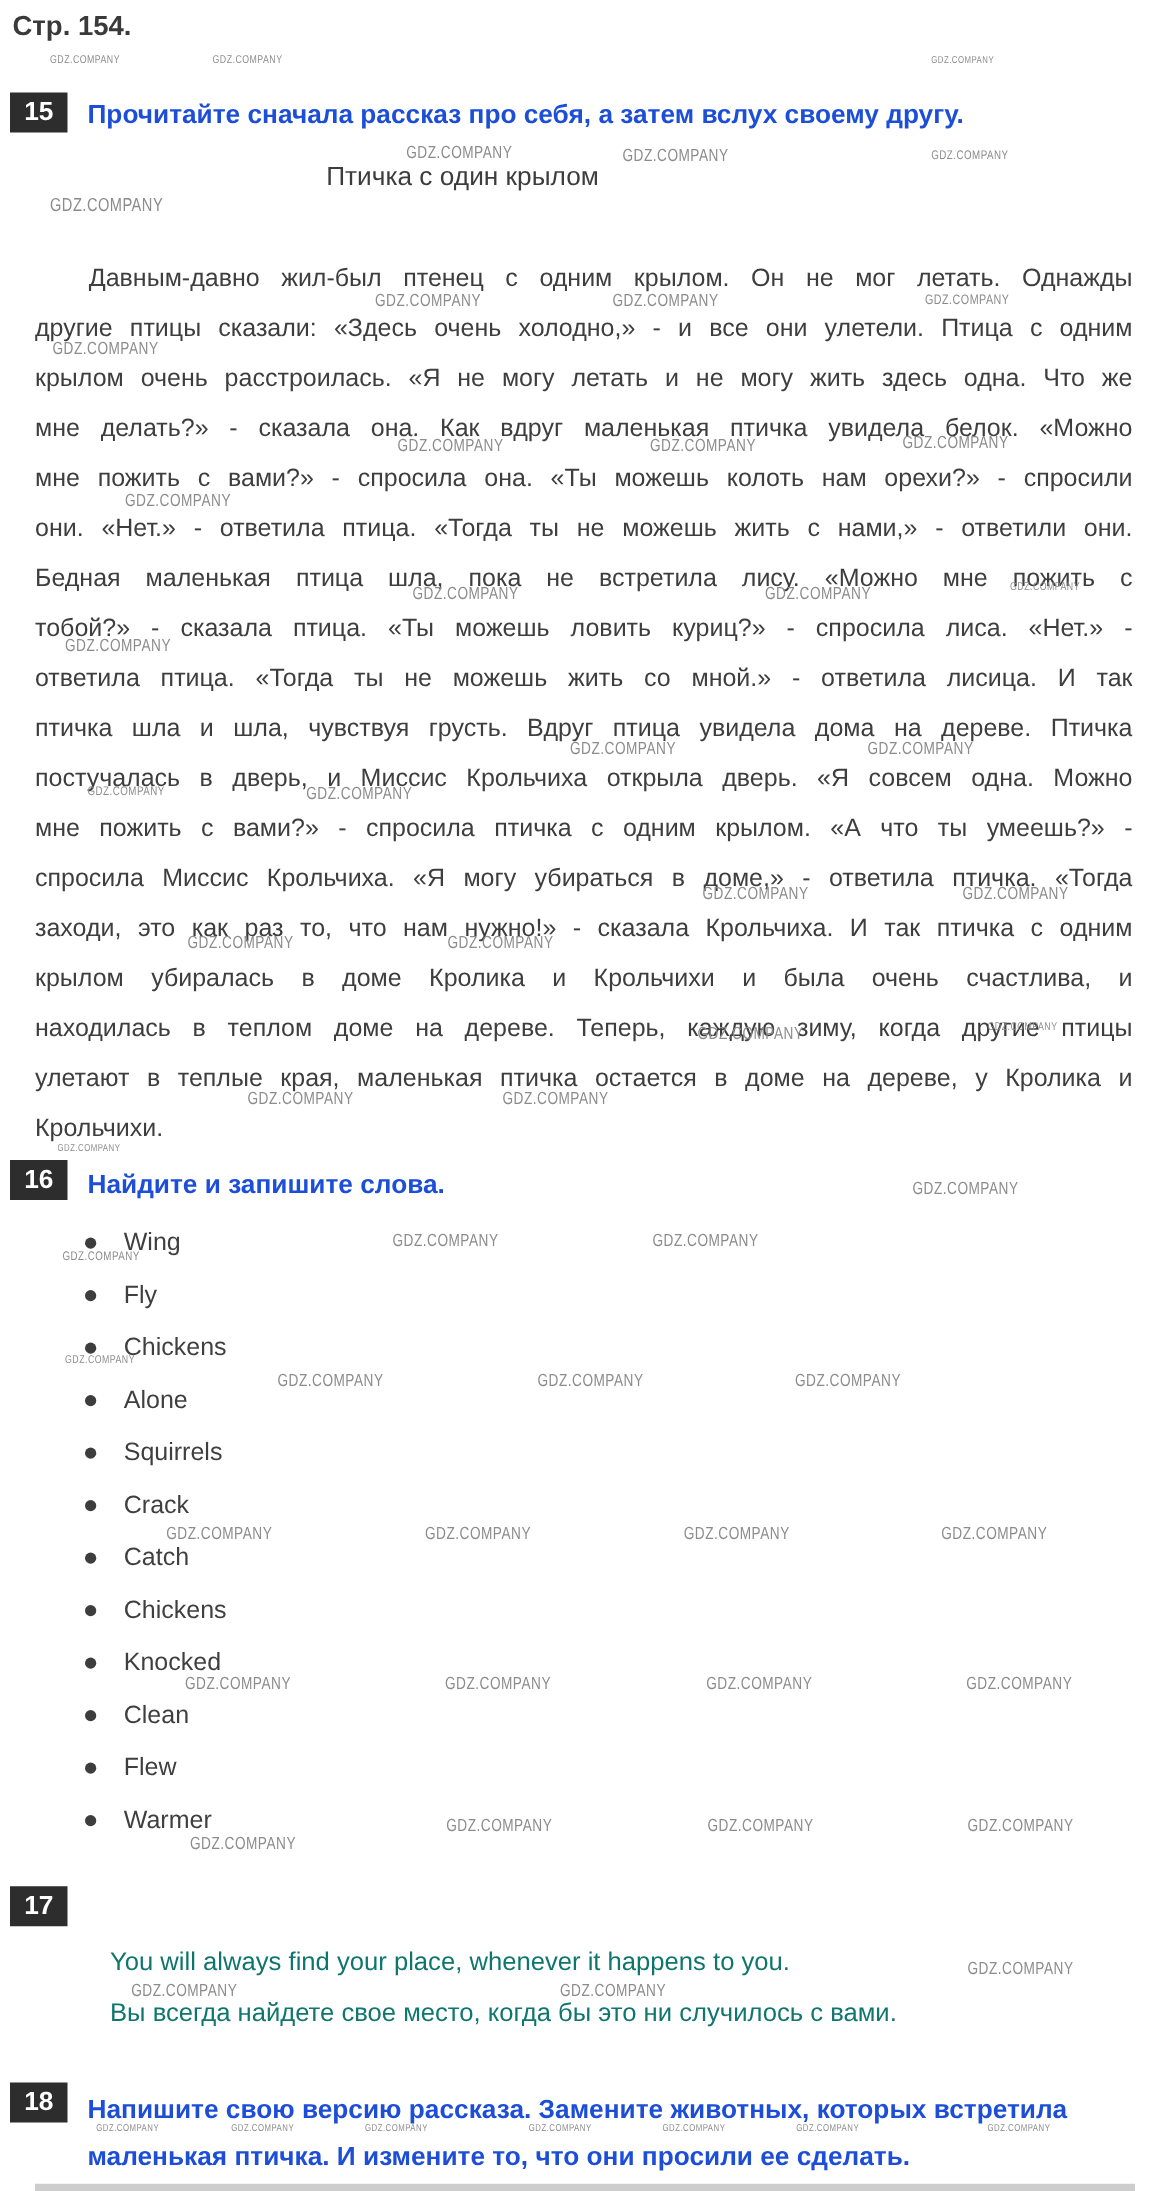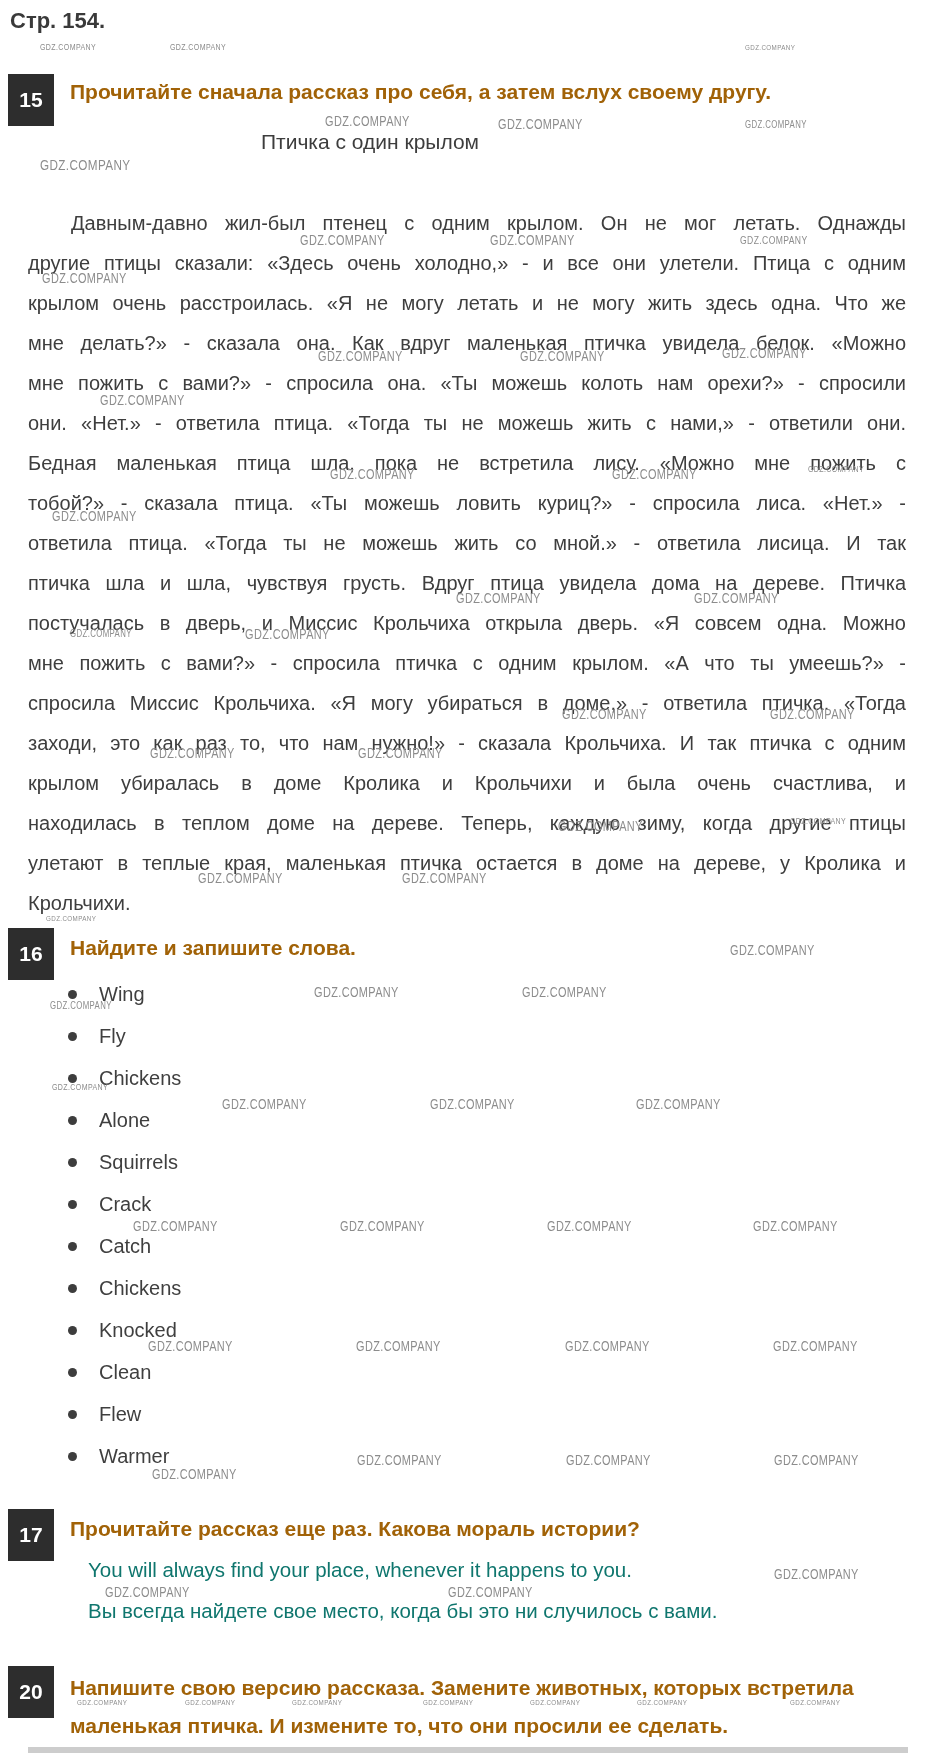--- a/index.html
+++ b/index.html
@@ -16,39 +16,39 @@
     position:absolute;
     left:10px; top:8px;
     font-size:22px;
     font-weight:bold;
     color:#3a3a3a;
   }
   .badge{
     position:absolute;
     left:8px;
     width:46px;
-    height:52px;
+    height:32px;
     background:#2d2d2d;
     color:#ffffff;
     font-size:21px;
     font-weight:bold;
     display:flex;
     align-items:center;
     justify-content:center;
   }
   .badge-15{top:74px;}
   .badge-16{top:928px;}
   .badge-17{top:1509px;}
   .badge-18{top:1666px;}
   .prompt{
     position:absolute;
     left:70px;
     font-size:21px;
     font-weight:bold;
-    color:#a16207;
+    color:#1d4ed8;
     white-space:nowrap;
   }
   .prompt-15{top:80px;}
   .prompt-16{top:936px;}
   .prompt-17{top:1517px;}
   .prompt-18-line1{top:1676px;}
   .prompt-18-line2{top:1714px;}
   .story-title{
     position:absolute;
     left:370px; top:130px;
@@ -198,25 +198,24 @@
         <span class="bullet"></span>
         <span class="word-label">Flew</span>
       </div>
       <div class="word-row">
         <span class="bullet"></span>
         <span class="word-label">Warmer</span>
       </div>
     </div>
 
   <div class="badge badge-17">17</div>
-  <div class="prompt prompt-17">Прочитайте рассказ еще раз. Какова мораль истории?</div>
   <div class="answer answer-en">You will always find your place, whenever it happens to you.</div>
   <div class="answer answer-ru">Вы всегда найдете свое место, когда бы это ни случилось с вами.</div>
 
-  <div class="badge badge-18">20</div>
+  <div class="badge badge-18">18</div>
   <div class="prompt prompt-18-line1">Напишите свою версию рассказа. Замените животных, которых встретила</div>
   <div class="prompt prompt-18-line2">маленькая птичка. И измените то, что они просили ее сделать.</div>
 
   <div class="bottom-strip"></div>
 
 <div class="wm" style="left: 40px; top: 42px; font-size: 9px; color: rgb(140, 140, 140);">GDZ.COMPANY</div>
     <div class="wm" style="left: 170px; top: 42px; font-size: 9px; color: rgb(140, 140, 140);">GDZ.COMPANY</div>
     <div class="wm" style="left: 745px; top: 43px; font-size: 8px; color: rgb(140, 140, 140);">GDZ.COMPANY</div>
     <div class="wm" style="left: 325px; top: 113px; font-size: 14px; color: rgb(140, 140, 140);">GDZ.COMPANY</div>
     <div class="wm" style="left: 498px; top: 116px; font-size: 14px; color: rgb(140, 140, 140);">GDZ.COMPANY</div>

